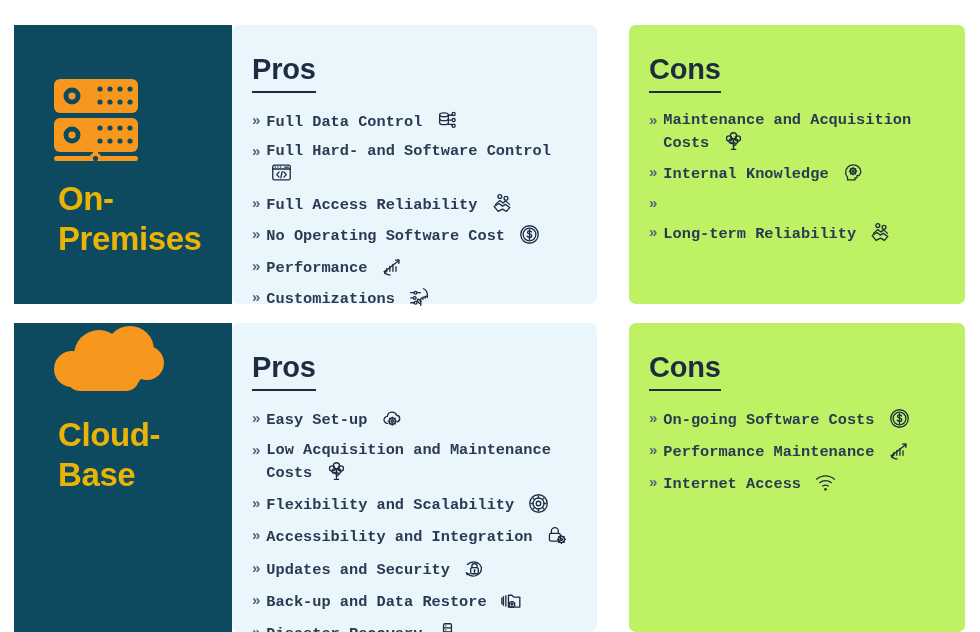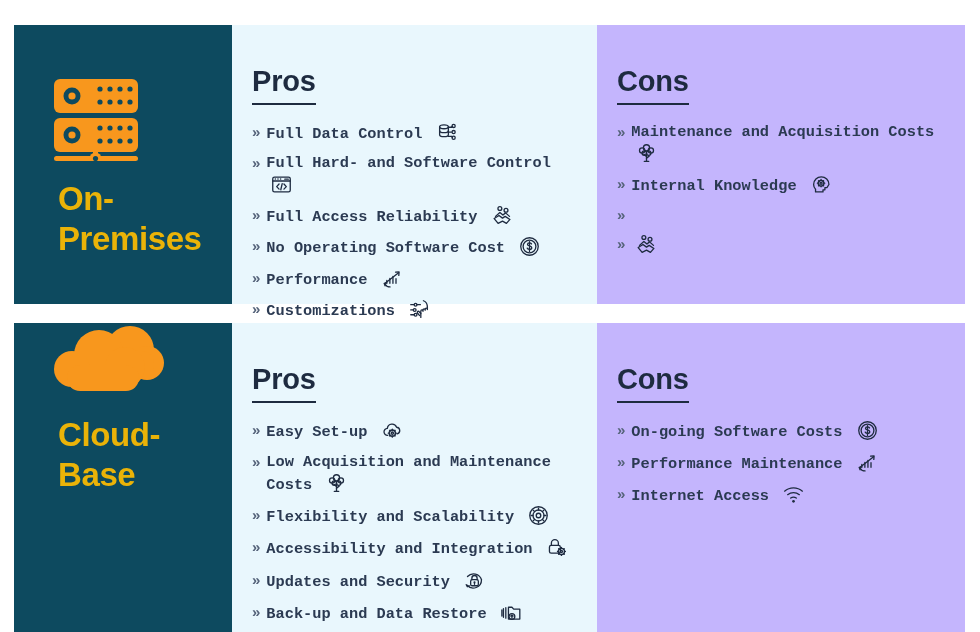--- a/index.html
+++ b/index.html
@@ -55,25 +55,26 @@
     font-size: 33px;
     font-weight: bold;
     line-height: 1.22;
     letter-spacing: -0.4px;
     margin-left: 26px;
   }
 
   
   .list-panel {
     flex: 1 1 0;
-    padding: 42px 20px 20px 20px;
+    padding: 30px 20px 20px 20px;
     position: relative;
+    border-radius: 7px;
   }
   .panel-pros { background: #e9f7fd; flex: 0 0 365px; }
-  .panel-cons { background: #c4b5fd; flex: 1 1 0; }
+  .panel-cons { background: #bef264; flex: 1 1 0; margin-left: 32px; }
 
   .panel-heading {
     color: #1e2b40;
     font-size: 29px;
     font-weight: bold;
     line-height: 1;
     display: inline-block;
     padding-bottom: 7px;
     border-bottom: 2px solid #1e2b40;
     margin-bottom: 17px;
@@ -314,20 +315,21 @@
           </span>
         </li>
 
         <li>
           <span class="bullet-mark">»</span>
         </li>
 
         <li>
           <span class="bullet-mark">»</span>
           <span class="bullet-body">
+            <span class="bullet-text">Long-term Reliability</span>
             <span class="bullet-icon">
               <svg viewBox="0 0 24 24">
                   <circle class="ln" cx="9" cy="4" r="2.2"></circle>
                   <circle class="ln" cx="16" cy="6" r="2.2"></circle>
                   <path class="ln" d="M4 13l5-4.5 3.5 3 3-2.5L20 13"></path>
                   <path class="ln" d="M2.5 15.5l5.5-3.5 4 3 3-2 5.5 3.5-4 4.5-4.5-2.5-5 2.5z"></path>
                 </svg>
             </span>
           </span>
         </li>

